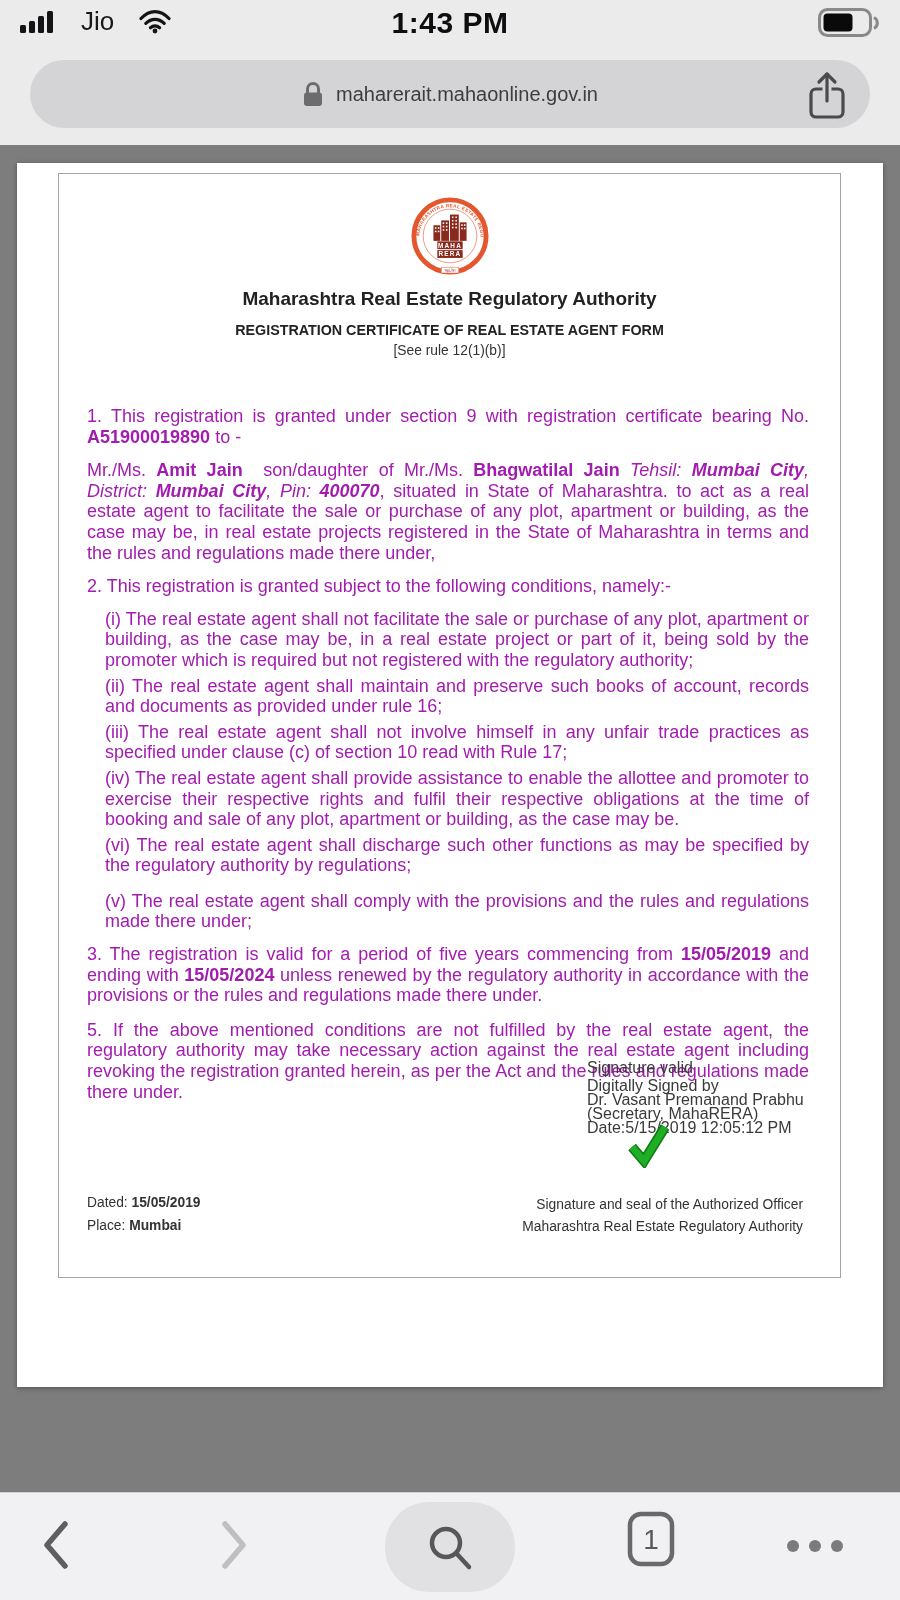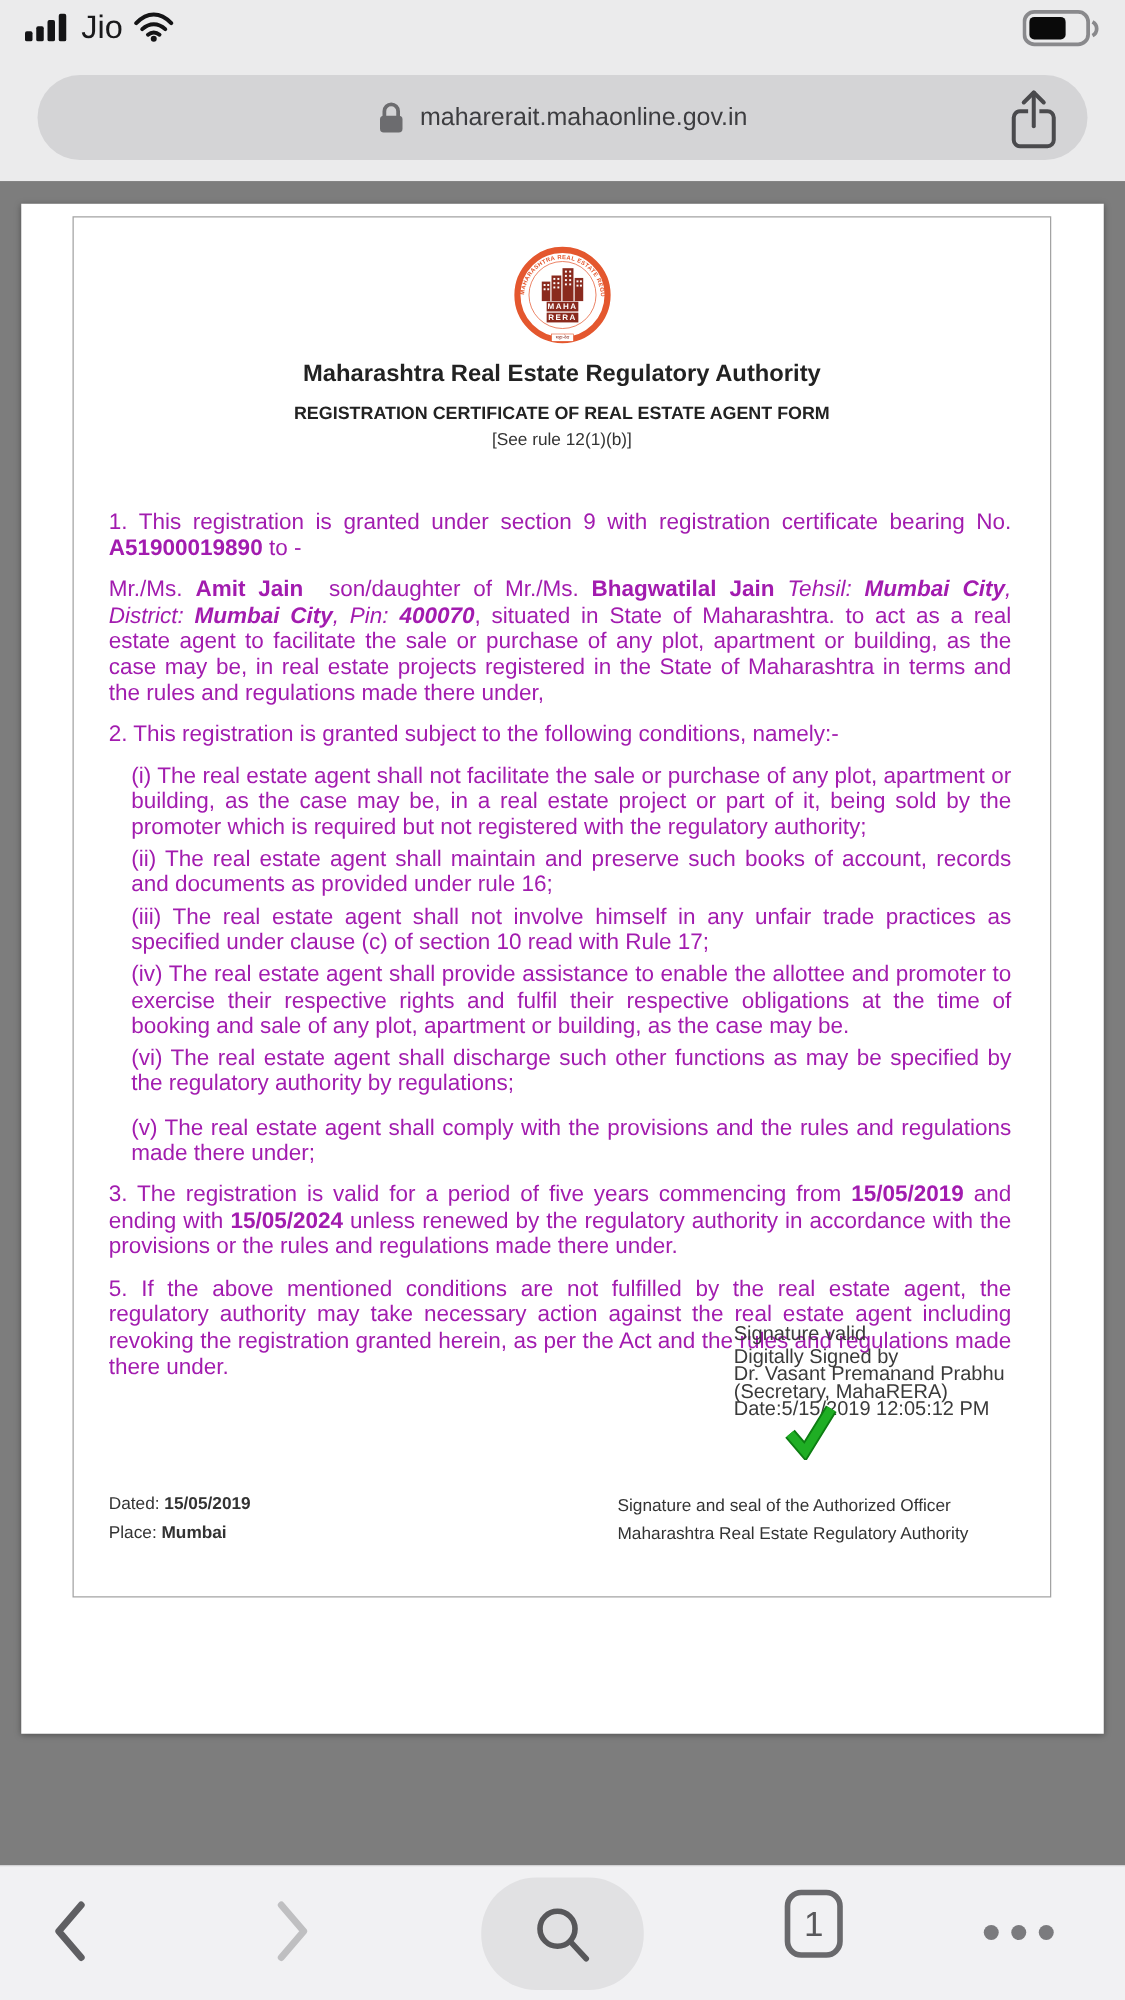--- a/index.html
+++ b/index.html
@@ -2,21 +2,21 @@
 <html><head>
 <meta charset="utf-8">
 <style>
   html,body{margin:0;padding:0;background:#4a4a4a;}
   .phone{position:relative;width:900px;height:1600px;overflow:hidden;
     background:#7d7d7d;font-family:"Liberation Sans","DejaVu Sans",sans-serif;
     -webkit-font-smoothing:antialiased;}
   
   .chrome-top{position:absolute;top:0;left:0;width:900px;height:145px;background:#ebebec;}
   .statusbar{position:absolute;top:0;left:0;width:900px;height:46px;}
-  .status-left{position:absolute;left:20px;top:6px;display:flex;align-items:center;gap:9px;}
+  .status-left{position:absolute;left:20px;top:6px;display:flex;align-items:center;gap:25px;}
   .carrier{font-size:26px;font-weight:500;color:#19191b;}
   .clock{position:absolute;left:0;right:0;top:6px;text-align:center;
     font-size:30px;font-weight:600;color:#0e0e10;letter-spacing:.5px;}
   .battery{position:absolute;right:18px;top:8px;}
   .url-pill{position:absolute;left:30px;top:60px;width:840px;height:68px;background:#d4d4d6;
     border-radius:34px;display:flex;align-items:center;justify-content:center;gap:12px;cursor:pointer;}
   .url-text{font-size:20px;color:#3d3d40;}
   .share-btn{position:absolute;right:22px;top:8px;width:42px;height:54px;cursor:pointer;}
   
   .viewport{position:absolute;top:145px;left:0;width:900px;height:1347px;background:#7d7d7d;}
@@ -35,21 +35,21 @@
   .para{margin:0 0 13px 0;}
   .cond{margin:0 0 5px 0;padding-left:18px;}
   .cond-last{margin-bottom:15px;}
   .p3{margin:12px 0 14px 0;}
   
   .sig{position:absolute;left:528px;top:887px;font-size:16px;line-height:13.9px;
     color:#3a3a3a;text-align:left;}
   .sig-valid{margin-bottom:4px;}
   .check{position:absolute;left:566px;top:946px;}
   .foot-left{position:absolute;left:28px;top:1018px;font-size:13.8px;line-height:22.5px;color:#333;text-align:left;}
-  .foot-right{position:absolute;right:26px;top:1020px;width:320px;text-align:left;
+  .foot-right{position:absolute;right:37px;top:1020px;width:320px;text-align:right;
     font-size:13.8px;line-height:22px;color:#333;}
   
   .toolbar{position:absolute;left:0;top:1492px;width:900px;height:108px;background:#f1f1f3;
     border-top:1px solid #d2d2d4;box-sizing:border-box;}
   .tb-btn{position:absolute;cursor:pointer;background:none;border:none;padding:0;}
   .tb-back{left:42px;top:26px;}
   .tb-fwd{left:220px;top:26px;}
   .search-pill{left:385px;top:9px;width:130px;height:90px;background:#e1e1e3;border-radius:44px;
     display:flex;align-items:center;justify-content:center;}
   .tb-tabs{left:626px;top:17px;}
@@ -74,20 +74,21 @@
         <span class="carrier">Jio</span>
         <svg width="32" height="25" viewBox="0 0 32 25">
           <g fill="none" stroke="#141416" stroke-width="3.2" stroke-linecap="round">
             <path d="M2 9.5 C6.5 4.8 11.2 2.6 16 2.6 C20.8 2.6 25.5 4.8 30 9.5"></path>
             <path d="M6.8 14.3 C9.7 11.6 12.7 10.3 16 10.3 C19.3 10.3 22.3 11.6 25.2 14.3"></path>
             <path d="M11.4 18.8 C12.9 17.5 14.4 16.9 16 16.9 C17.6 16.9 19.1 17.5 20.6 18.8"></path>
           </g>
           <circle cx="16" cy="22" r="2.4" fill="#141416"></circle>
         </svg>
       </div>
+      <div class="clock">1:43 PM</div>
       <div class="battery">
         <svg width="64" height="30" viewBox="0 0 64 30">
           <rect x="1.5" y="1.5" width="51" height="26" rx="8" fill="none" stroke="#89898c" stroke-width="3"></rect>
           <rect x="5.5" y="5.5" width="29" height="18" rx="4" fill="#0a0a0a"></rect>
           <path d="M56 9.5 a6.2 6.2 0 0 1 0 11" fill="none" stroke="#89898c" stroke-width="3"></path>
         </svg>
       </div>
     </div>
 
     <div class="url-pill">

